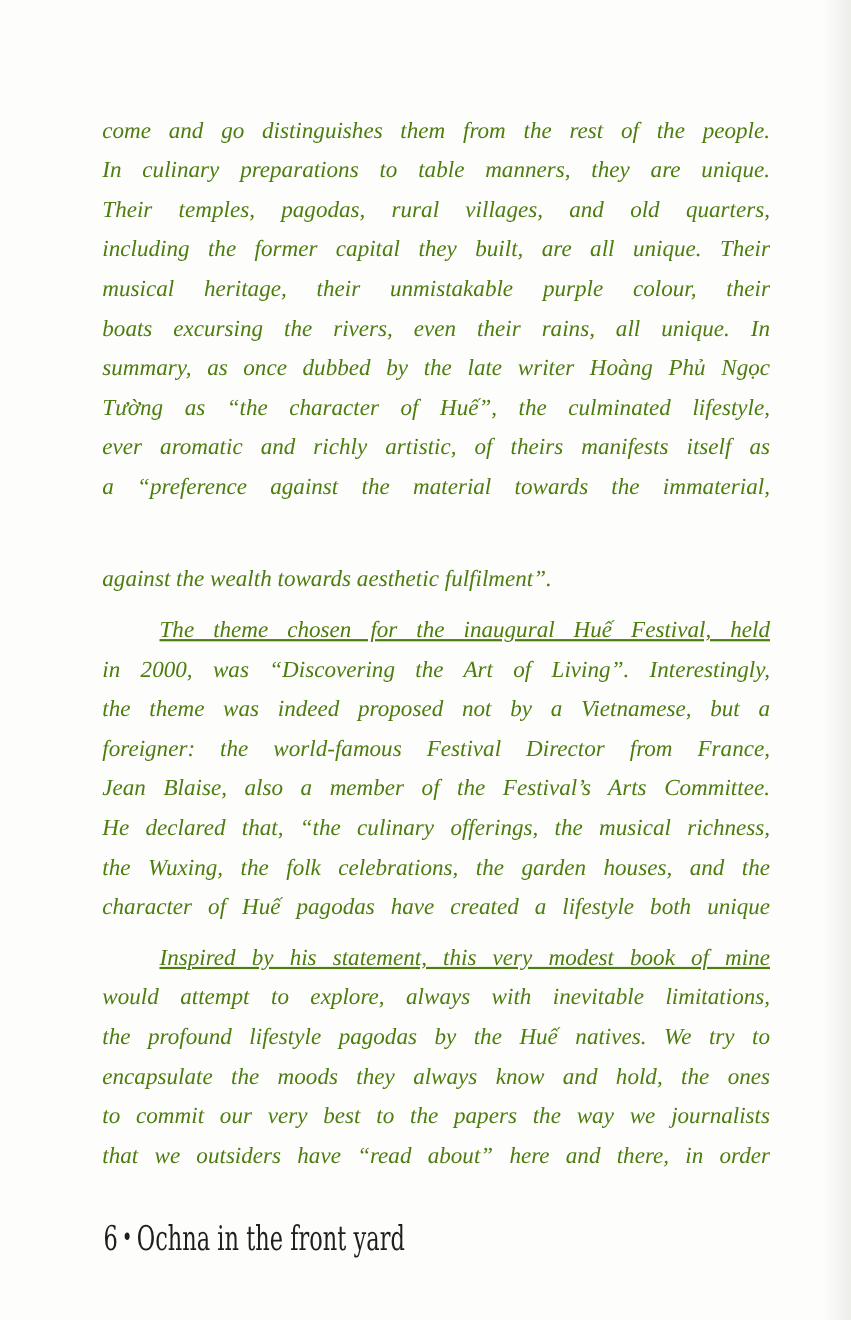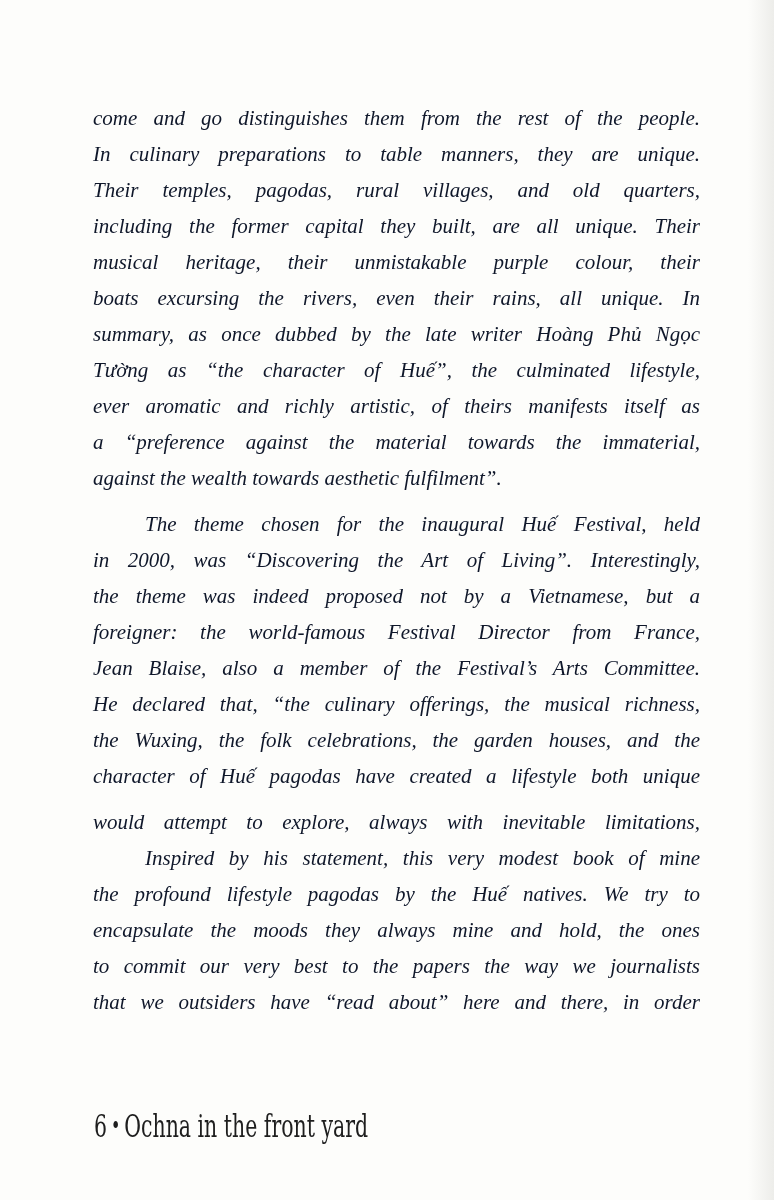--- a/index.html
+++ b/index.html
@@ -23,40 +23,42 @@
     width: 26px;
     height: 100%;
     background: linear-gradient(to right, rgba(120,120,110,0) 0%, rgba(120,120,110,0.07) 60%, rgba(120,120,110,0.12) 100%);
     pointer-events: none;
   }
   .text-block {
     position: absolute;
     left: 93px;
     top: 100px;
     width: 607px;
-    color: #0f172a;
+    color: #4d7c0f;
     font-style: italic;
     font-size: 21px;
     line-height: 36px;
   }
   .para { margin: 0; }
   .para + .para { margin-top: 10px; }
   .line {
     text-align: justify;
     text-align-last: justify;
     height: 36px;
     white-space: nowrap;
   }
   
   .line { white-space: normal; }
   .line.last {
     text-align-last: left;
+    margin-top: 48px;
   }
   .line.indent {
     padding-left: 52px;
+    text-decoration: underline;
   }
   .footer {
     position: absolute;
     left: 94px;
     top: 1108px;
     color: #1e1e1e;
     font-family: "DejaVu Serif", serif;
     font-size: 31px;
     font-style: normal;
     font-weight: 500;
@@ -97,24 +99,24 @@
       <div class="line">in 2000, was “Discovering the Art of Living”. Interestingly,</div>
       <div class="line">the theme was indeed proposed not by a Vietnamese, but a</div>
       <div class="line">foreigner: the world-famous Festival Director from France,</div>
       <div class="line">Jean Blaise, also a member of the Festival’s Arts Committee.</div>
       <div class="line">He declared that, “the culinary offerings, the musical richness,</div>
       <div class="line">the Wuxing, the folk celebrations, the garden houses, and the</div>
       <div class="line">character of Huế pagodas have created a lifestyle both unique</div>
     </div>
 
     <div class="para">
+      <div class="line indent">Inspired by his statement, this very modest book of mine</div>
       <div class="line">would attempt to explore, always with inevitable limitations,</div>
-      <div class="line indent">Inspired by his statement, this very modest book of mine</div>
       <div class="line">the profound lifestyle pagodas by the Huế natives. We try to</div>
-      <div class="line">encapsulate the moods they always mine and hold, the ones</div>
+      <div class="line">encapsulate the moods they always know and hold, the ones</div>
       <div class="line">to commit our very best to the papers the way we journalists</div>
       <div class="line">that we outsiders have “read about” here and there, in order</div>
     </div>
 
   </div>
 
   <div class="footer">
     <span>6</span><span class="bullet">•</span><span>Ochna in the front yard</span>
   </div>
 

